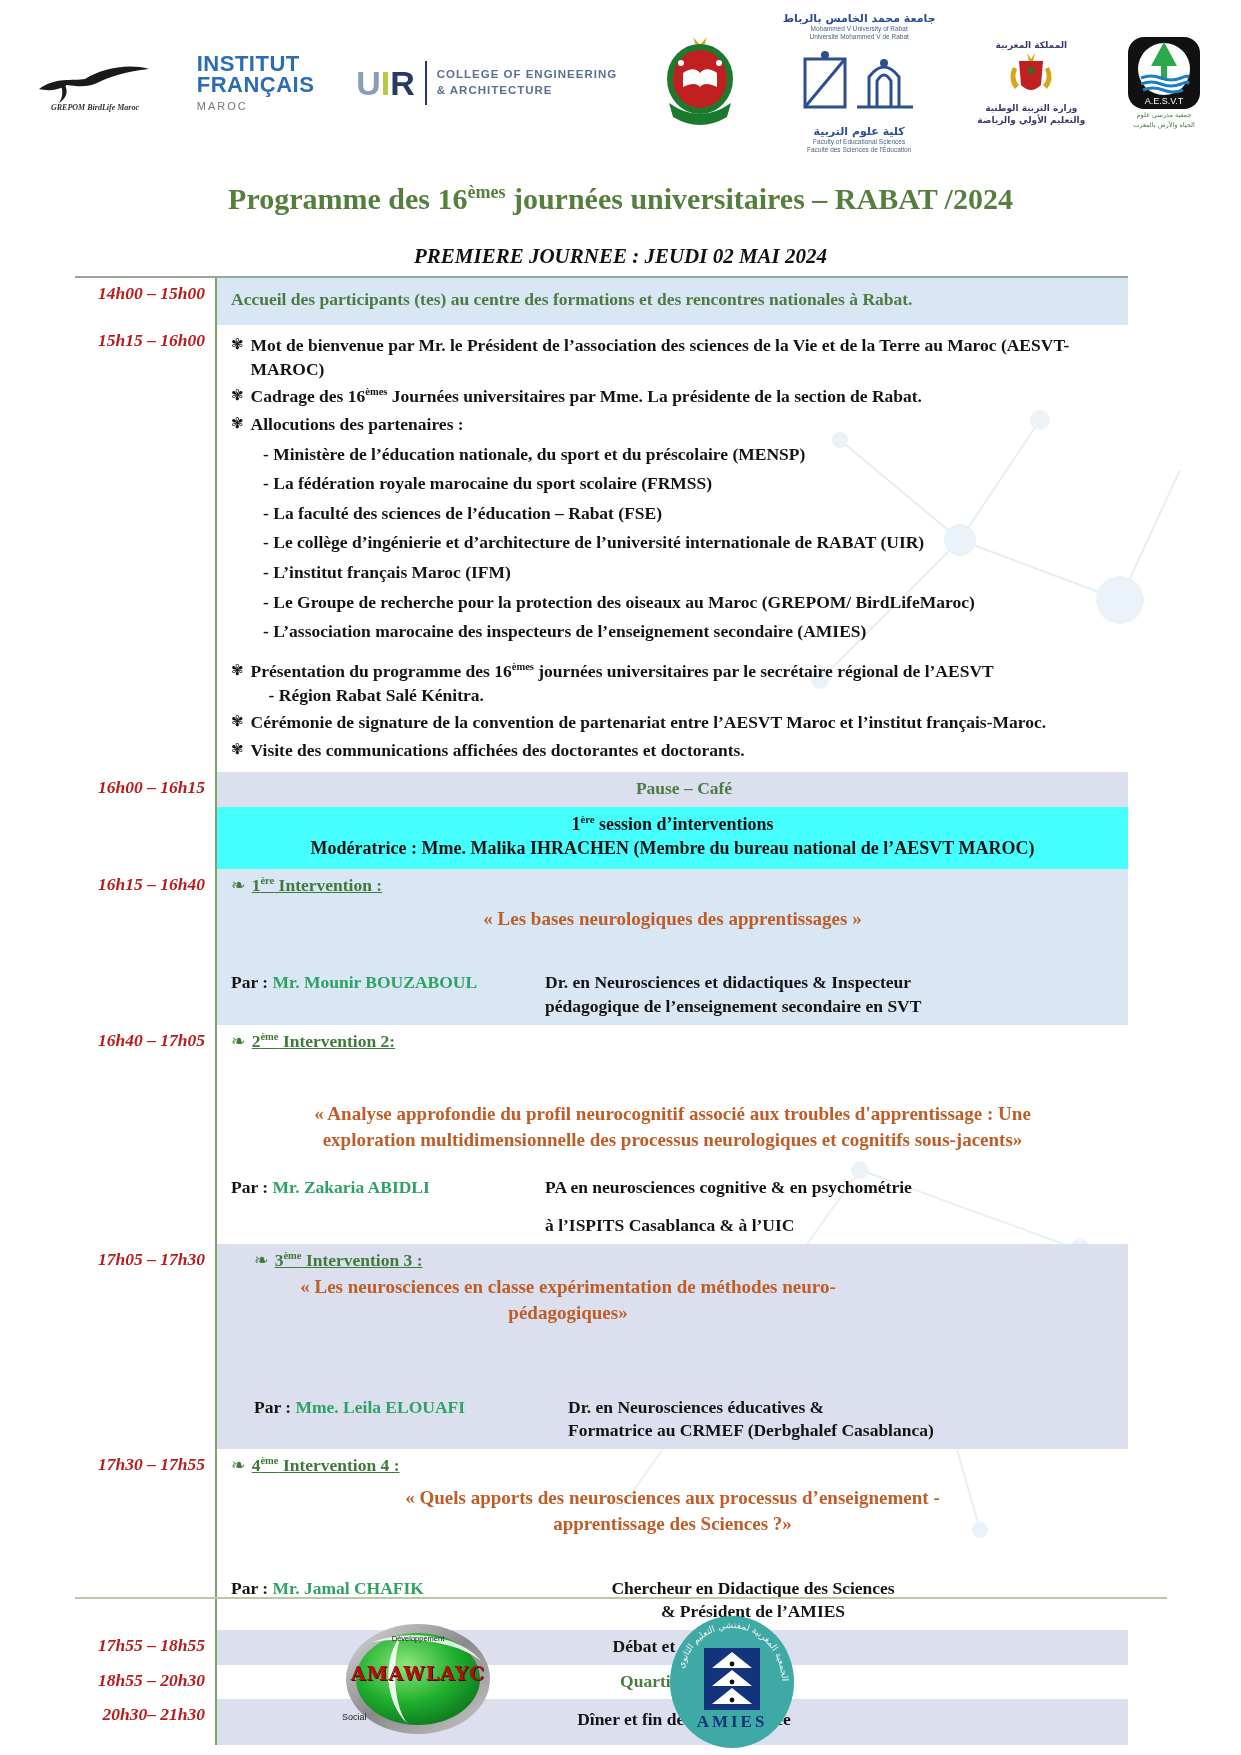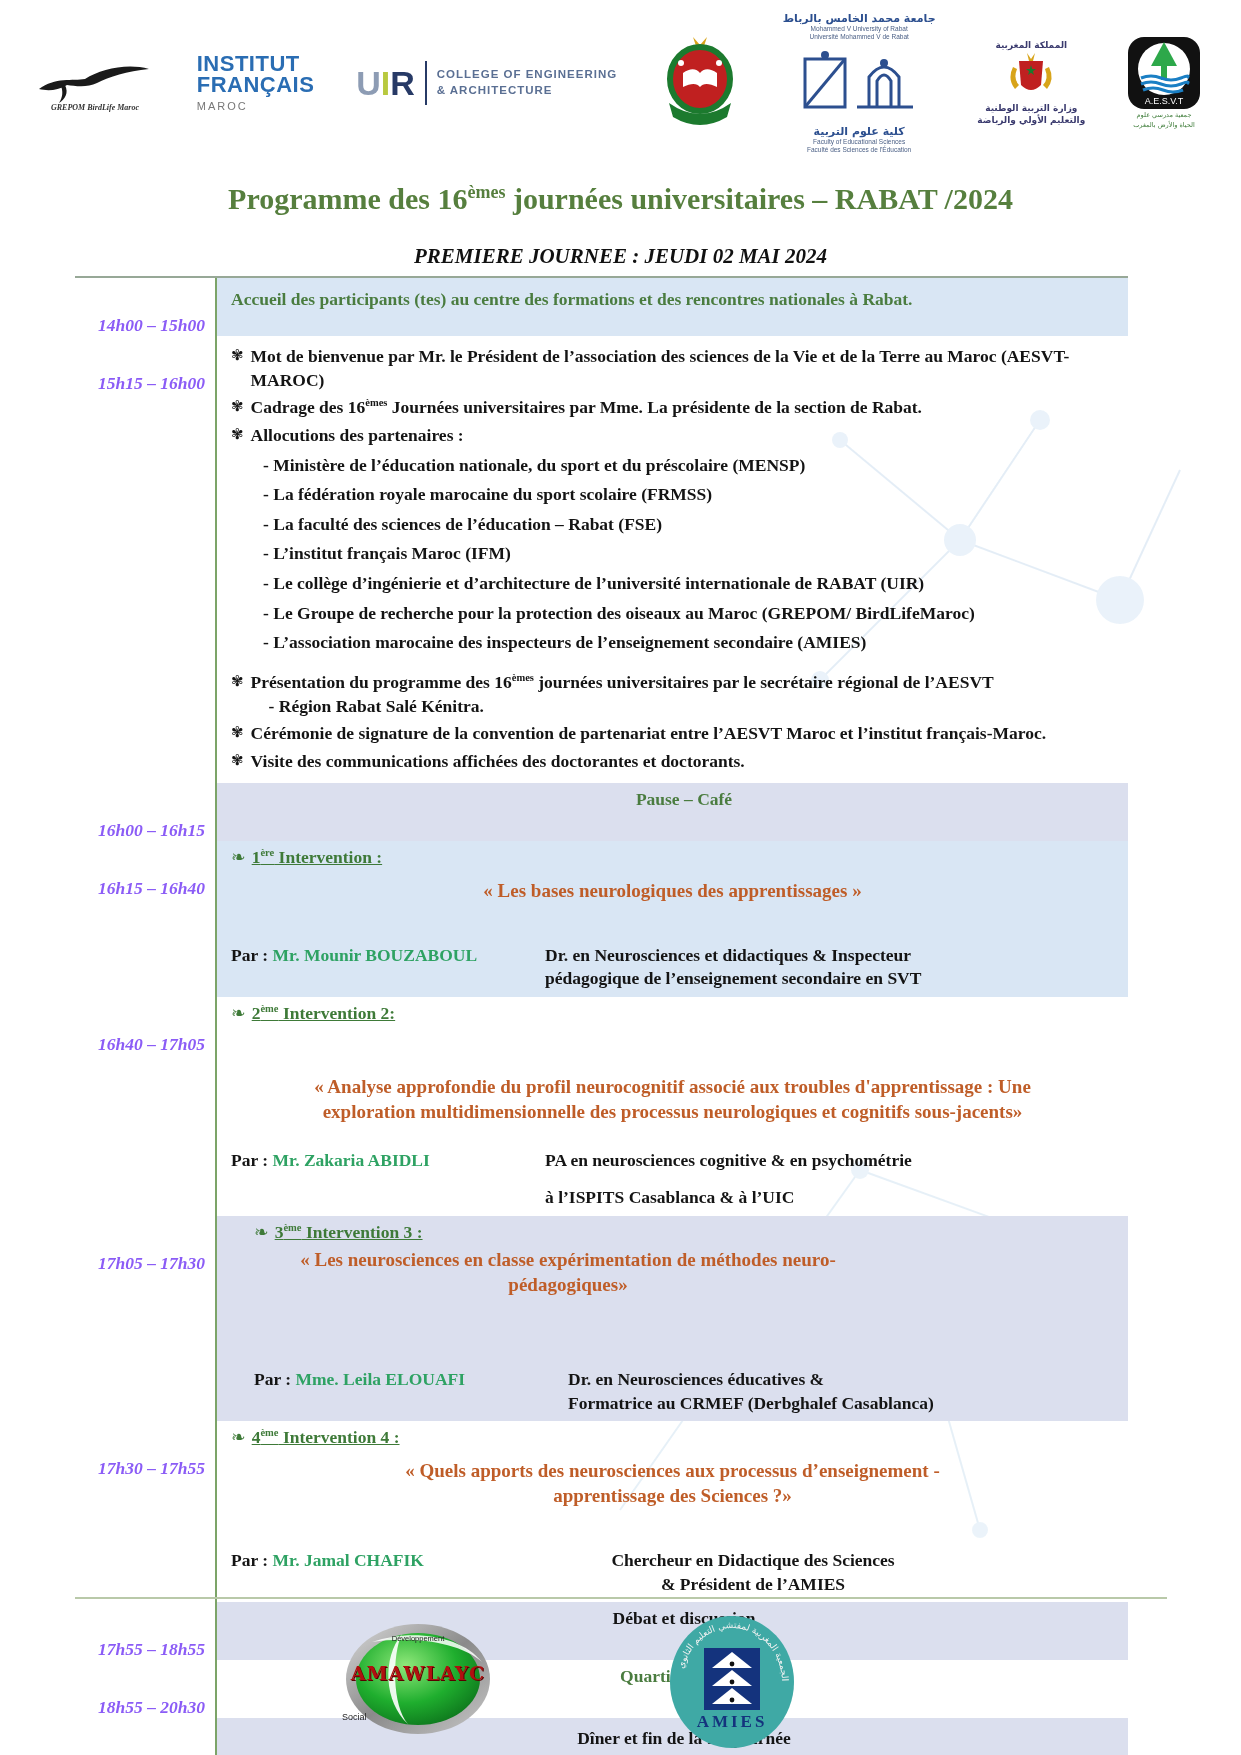--- a/index.html
+++ b/index.html
@@ -42,21 +42,21 @@
   .title { position:absolute; top:162px; left:0; width:100%; text-align:center;
            color:#567f3e; font-size:30px; font-weight:bold; z-index:2; }
   .subtitle { position:absolute; top:227px; left:0; width:100%; text-align:center;
               font-size:21px; font-weight:bold; font-style:italic; color:#111; z-index:2; }
 
   
   .schedule { position:absolute; top:276px; left:75px; width:1053px;
               border-top:2px solid #97a897; z-index:1; }
   .row { display:flex; align-items:stretch; }
   .cell-time { width:140px; flex:0 0 140px; padding:5px 10px 0 0; text-align:right;
-               color:#8b5cf6; font-style:italic; font-weight:bold; font-size:17.5px;margin-top:32px; }
+               color:#b91c1c; font-style:italic; font-weight:bold; font-size:17.5px; }
   .cell-content { flex:1; border-left:2px solid #7ca468; padding:5px 14px 6px 14px;
                   font-weight:bold; font-size:17.5px; line-height:1.35; }
   .bg-blue { background:#d9e6f4; }
   .bg-lav  { background:#dbdfee;padding-left:37px; }
   .bg-cyan { background:#45ffff; }
   .center { text-align:center; }
   .txt-green  { color:#4a7c3f; }
   .txt-orange { color:#bf5d28; }
   .txt-name   { color:#2ea263; }
 
@@ -253,22 +253,22 @@
 
         <div class="bullet-row">
           <span class="bullet-icon">✾</span>
           <span>Allocutions des partenaires :</span>
         </div>
 
         <div class="partners">
           <div class="partner">- Ministère de l’éducation nationale, du sport et du préscolaire (MENSP)</div>
           <div class="partner">- La fédération royale marocaine du sport scolaire (FRMSS)</div>
           <div class="partner">- La faculté des sciences de l’éducation – Rabat (FSE)</div>
+          <div class="partner">- Le collège d’ingénierie et d’architecture de l’université internationale de RABAT (UIR)</div>
           <div class="partner">- L’institut français Maroc (IFM)</div>
-          <div class="partner">- Le collège d’ingénierie et d’architecture de l’université internationale de RABAT (UIR)</div>
           <div class="partner">- Le Groupe de recherche pour la protection des oiseaux au Maroc (GREPOM/ BirdLifeMaroc)</div>
           <div class="partner">- L’association marocaine des inspecteurs de l’enseignement secondaire (AMIES)</div>
         </div>
 
         <div class="bullet-row">
           <span class="bullet-icon">✾</span>
           <span><span>Présentation du programme des 16</span><sup>èmes</sup><span> journées universitaires par le secrétaire régional de l’AESVT</span>
             <span class="hang" style="display:block;">- Région Rabat Salé Kénitra.</span>
           </span>
         </div>
@@ -283,20 +283,27 @@
           <span>Visite des communications affichées des doctorantes et doctorants.</span>
         </div>
       </div>
     </div>
 
     <div class="row">
       <div class="cell-time">16h00 – 16h15</div>
       <div class="cell-content bg-lav center txt-green" style="min-height:32px;">Pause – Café</div>
     </div>
 
+    <div class="row">
+      <div class="cell-time"></div>
+      <div class="cell-content bg-cyan center" style="min-height:62px;">
+        <div class="banner-line1"><span>1</span><sup>ère</sup><span> session d’interventions</span></div>
+        <div class="banner-line2">Modératrice : Mme. Malika IHRACHEN (Membre du bureau national de l’AESVT MAROC)</div>
+      </div>
+    </div>
 
     <div class="row">
       <div class="cell-time">16h15 – 16h40</div>
       <div class="cell-content bg-blue" style="min-height:138px;">
         <div class="int-heading"><span class="pointer-icon">❧</span><span class="head-text"><span>1</span><sup>ère</sup><span> Intervention :</span></span></div>
         <div class="int-title txt-orange center">« Les bases neurologiques des apprentissages »</div>
         <div class="gap10"></div>
         <div class="par-row">
           <div class="par-left"><span>Par :</span> <span class="txt-name">Mr. Mounir BOUZABOUL</span></div>
           <div class="par-right">

